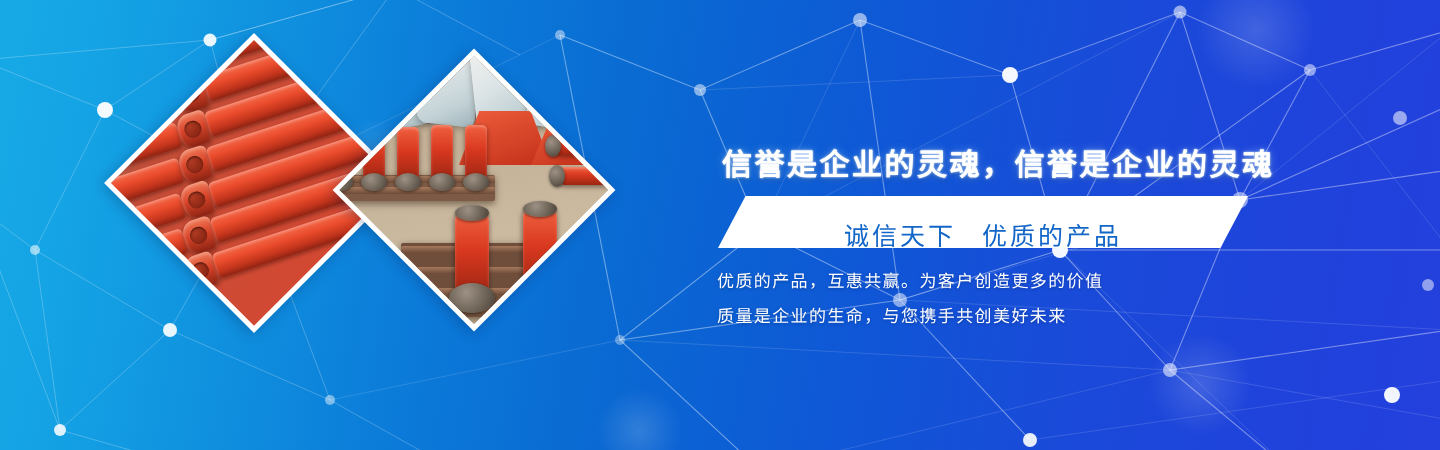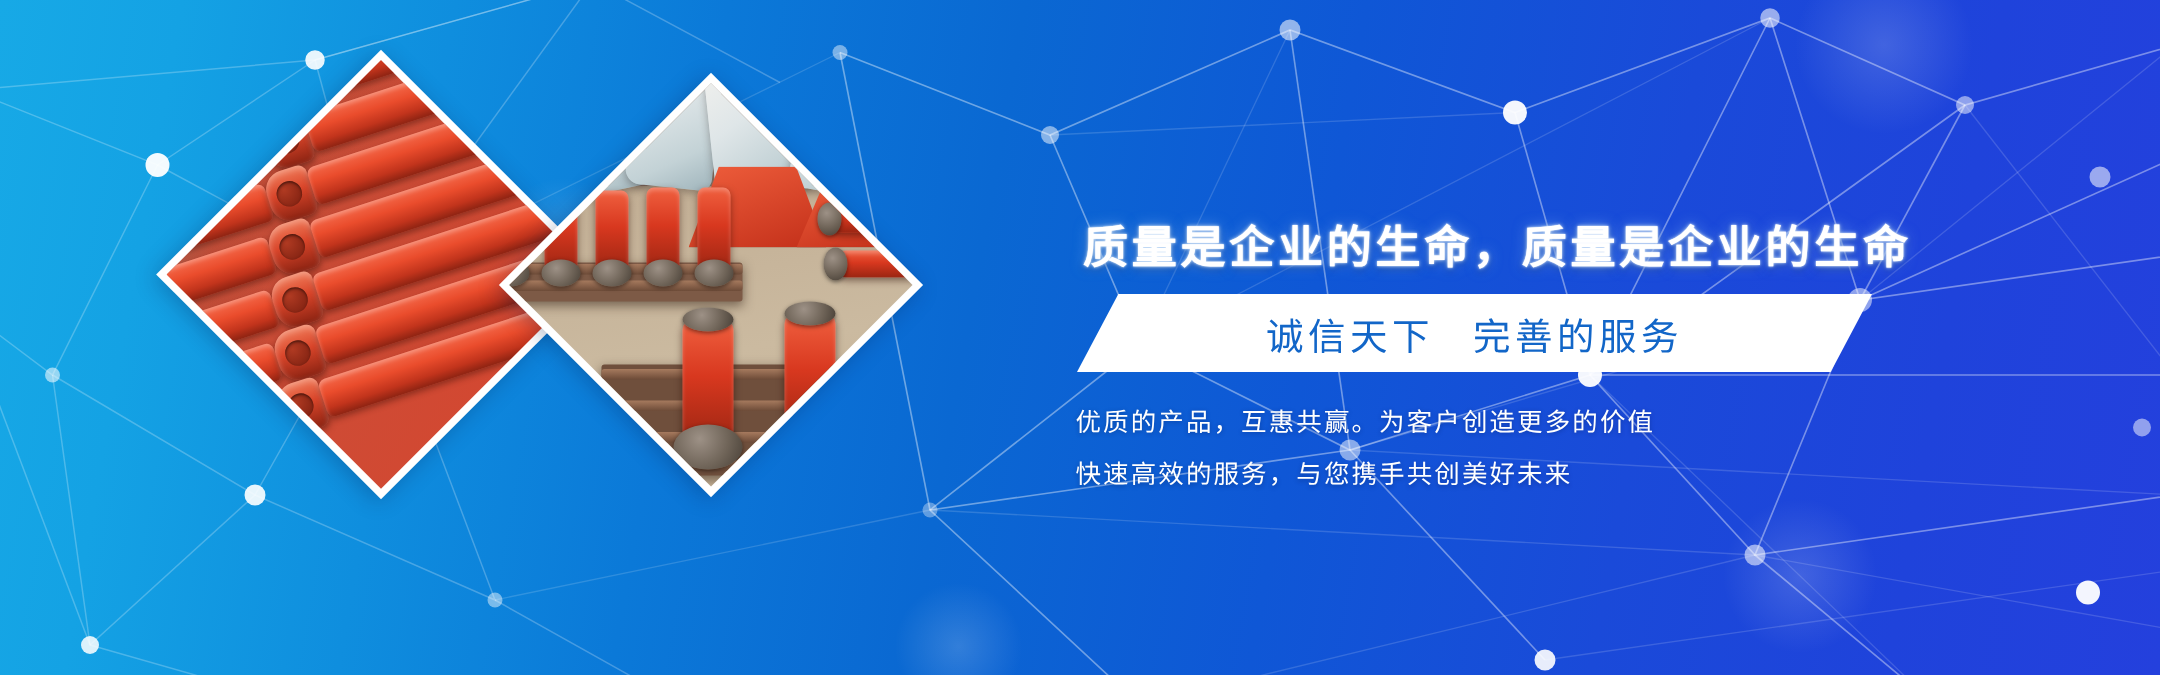--- a/index.html
+++ b/index.html
@@ -128,21 +128,21 @@
 
   
   .ribbon{
     position:absolute;left:718px;top:196px;
     width:530px;height:52px;
     background:#ffffff;
     clip-path:polygon(5.2% 0%, 100% 0%, 94.8% 100%, 0% 100%);
     box-shadow:0 3px 10px rgba(3,25,80,.25);
   }
   .ribbon-text{
-    position:absolute;left:0;top:0;width:100%;height:100%;
+    position:absolute;left:0;top:12px;width:100%;height:100%;
     display:flex;align-items:center;justify-content:center;
     font-size:25px;font-weight:500;color:#1266c8;
     letter-spacing:3px;white-space:nowrap;
   }
   .ribbon-text .gap{display:inline-block;width:26px;}
 
   
   .sub{
     position:absolute;left:717px;
     font-size:17px;color:#ffffff;letter-spacing:1.4px;
@@ -349,26 +349,26 @@
         <div class="pb-flange" style="left:146px;top:180px;width:34px;height:16px;"></div>
         <div class="pb-shaft" style="left:214px;top:184px;width:34px;height:84px;border-radius:7px;"></div>
         <div class="pb-flange" style="left:208px;top:254px;width:46px;height:30px;"></div>
         <div class="pb-flange" style="left:214px;top:176px;width:34px;height:16px;"></div>
 
         <div class="pb-wrap" style="left:268px;top:196px;width:52px;height:44px;transform:rotate(18deg);"></div>
       </div>
     </div>
   </div>
 
-  <div class="headline">质量是企业的生命，质量是企业的生命</div>
+  <div class="headline">信誉是企业的灵魂，信誉是企业的灵魂</div>
 
   <div class="ribbon">
     <div class="ribbon-text">
       <span>诚信天下</span>
       <span class="gap"></span>
-      <span>完善的服务</span>
+      <span>优质的产品</span>
     </div>
   </div>
 
   <div class="sub" id="sub-line-1">优质的产品，互惠共赢。为客户创造更多的价值</div>
-  <div class="sub" id="sub-line-2">快速高效的服务，与您携手共创美好未来</div>
+  <div class="sub" id="sub-line-2">质量是企业的生命，与您携手共创美好未来</div>
 
 </div>
 
 </body></html>

